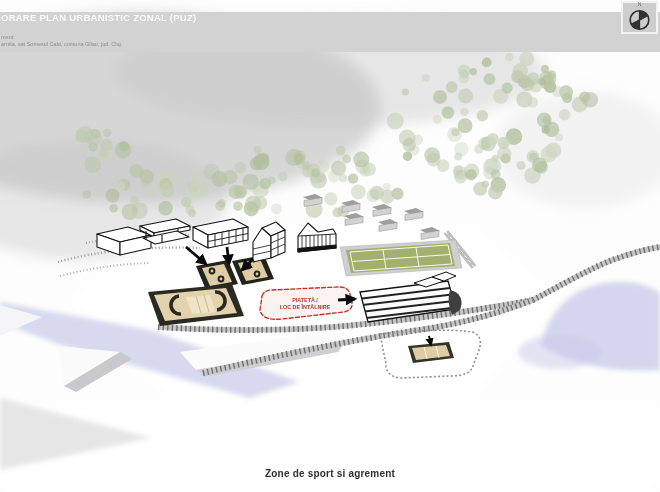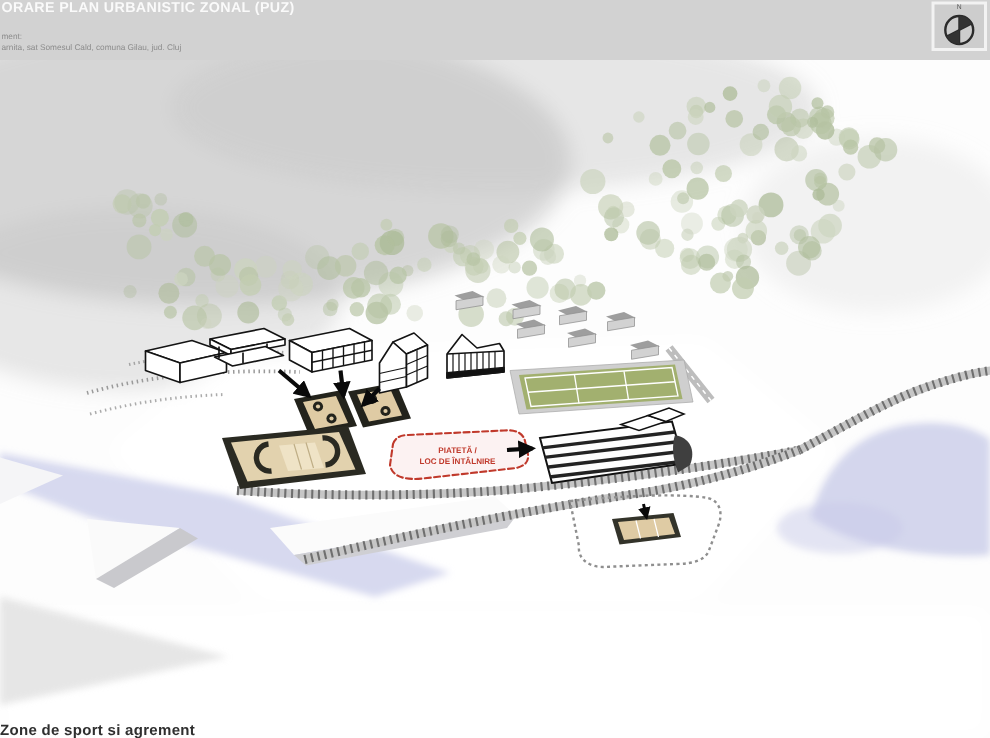--- a/index.html
+++ b/index.html
@@ -4,31 +4,31 @@
 <style>
   :root{
     --header-bg:#d2d2d2; --accent-red:#c0392b; --tree:#c2cdb1;
     --river:#c9cce9; --road:#c6c6c6; --tan:#dfcba4; --tennis:#a2b06f;
   }
   *{margin:0;padding:0;box-sizing:border-box;}
   body{font-family:"Liberation Sans",sans-serif;background:#ffffff;}
   .stage{position:relative;width:660px;height:492px;overflow:hidden;background:#fdfdfd;}
   .scene{position:absolute;left:0;top:0;width:660px;height:492px;}
   svg text{font-family:"Liberation Sans",sans-serif;}
-  .hdr{position:absolute;left:0;top:0;width:660px;height:40px;background:var(--header-bg);}
+  .hdr{position:absolute;left:0;top:12px;width:660px;height:40px;background:var(--header-bg);}
   .hdr-title{position:absolute;left:1px;top:1px;font-weight:bold;font-size:9.5px;
     line-height:10.5px;letter-spacing:.25px;color:#fafafa;white-space:nowrap;}
   .hdr-meta{position:absolute;left:1px;top:22px;font-size:5.5px;line-height:6.5px;
     color:#8c8c8c;white-space:nowrap;}
   .compass{position:absolute;left:621px;top:1px;width:37px;height:33px;background:#cdcdcd;
     border:2px solid #f2f2f2;}
   .compass .nlbl{position:absolute;left:0;right:0;top:-1px;text-align:center;
     font-size:4.5px;color:#5a5a5a;}
   .compass svg{position:absolute;left:0;top:3px;}
-  .caption{position:absolute;left:0;right:0;top:482px;text-align:left;font-weight:bold;
+  .caption{position:absolute;left:0;right:0;top:468px;text-align:center;font-weight:bold;
     font-size:10px;letter-spacing:.2px;color:#2f2f2f;}
 </style>
 </head>
 <body>
 
 <div class="stage">
 
   <svg id="scene" class="scene" viewBox="0 0 660 492">
     <defs>
       <filter id="soft" x="-40%" y="-40%" width="180%" height="180%">

